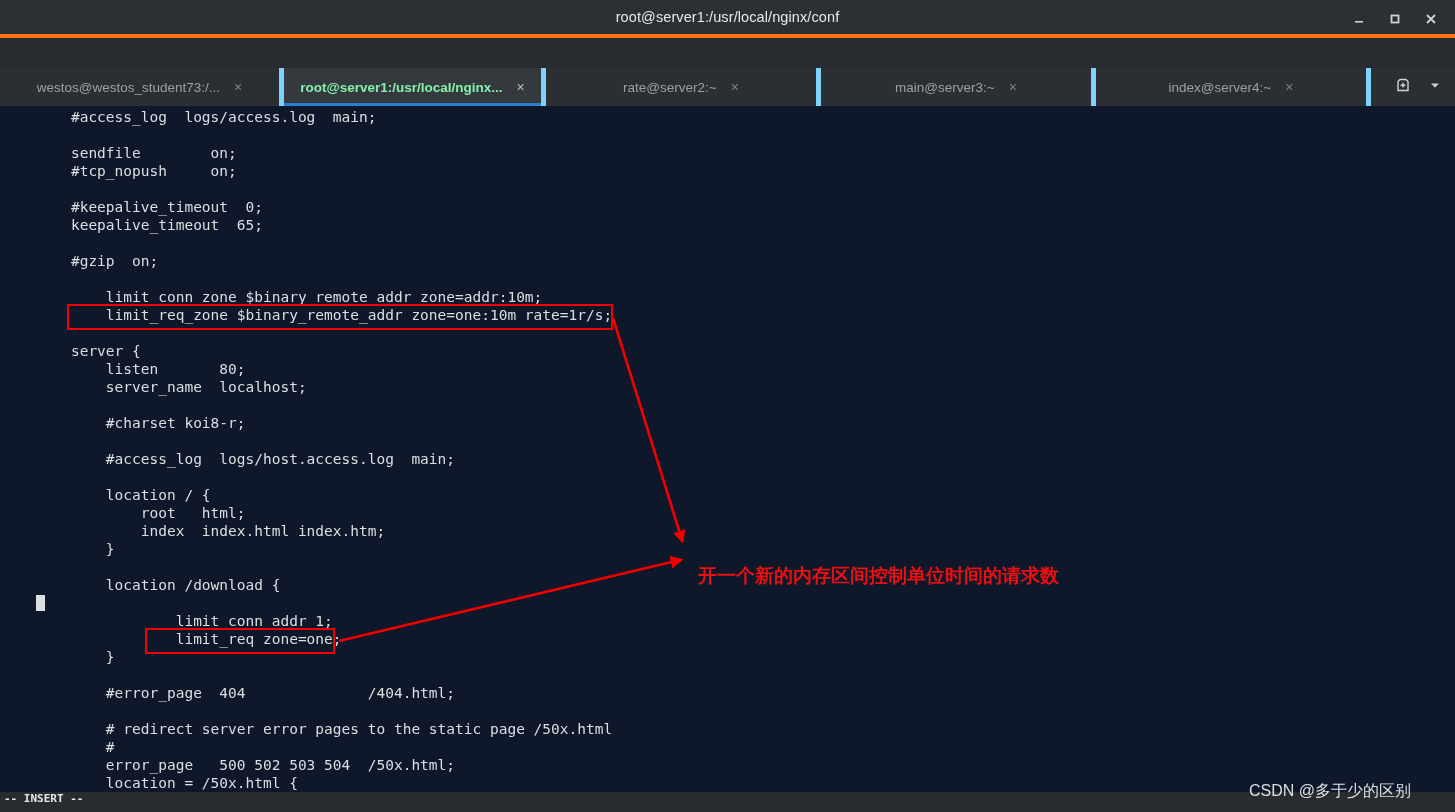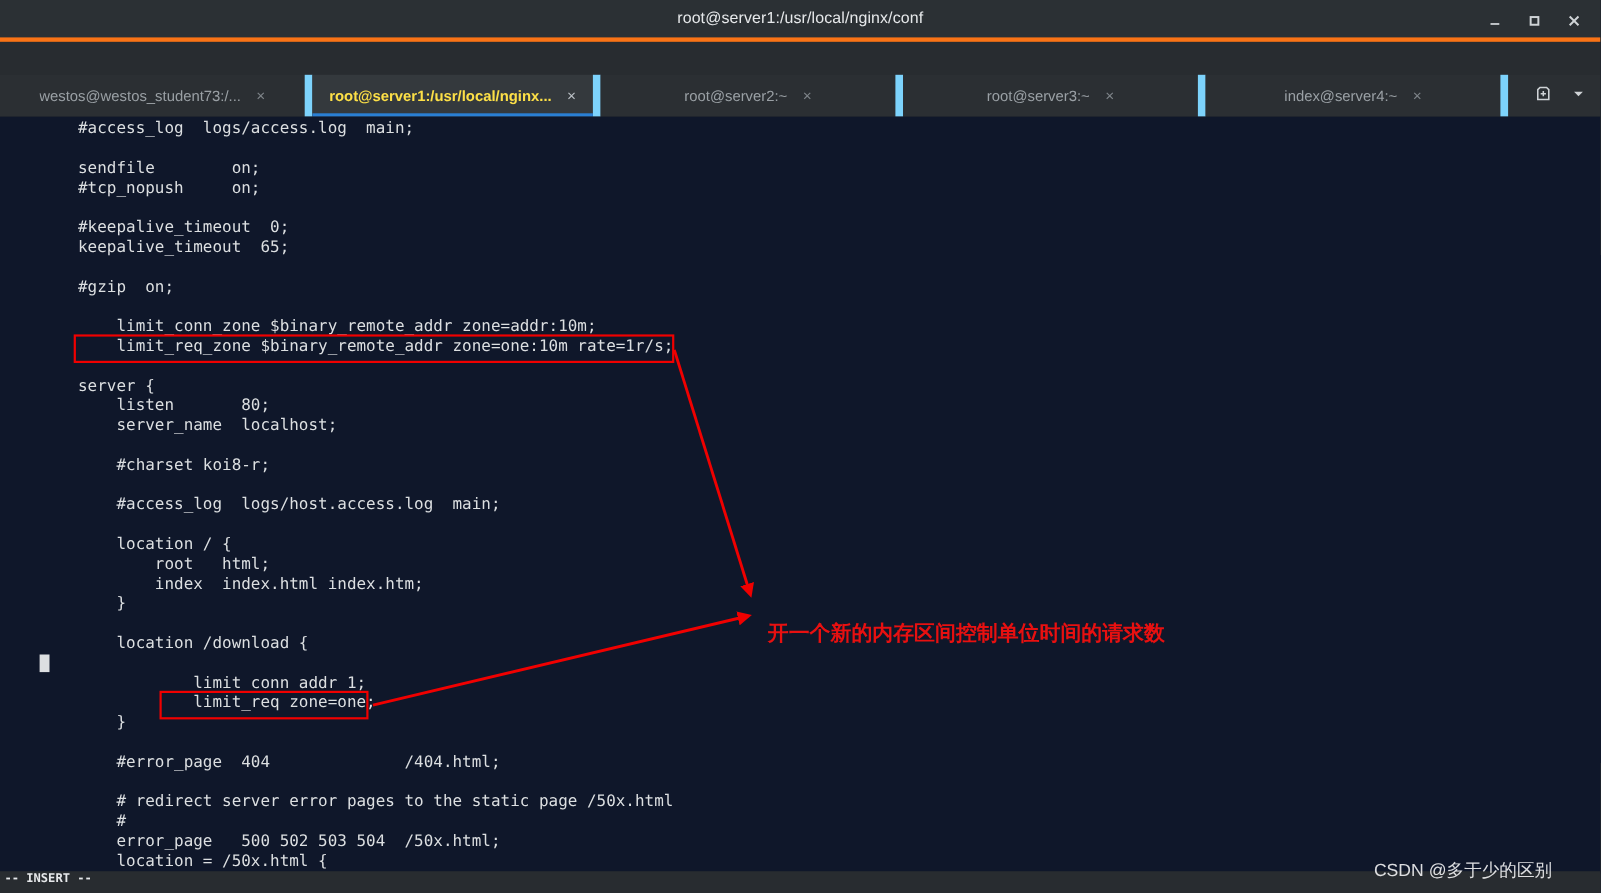--- a/index.html
+++ b/index.html
@@ -87,36 +87,36 @@
     align-items: stretch;
     box-sizing: border-box;
   }
   .tab {
     position: relative;
     display: flex;
     align-items: center;
     justify-content: center;
     box-sizing: border-box;
     min-width: 0;
-    border-right: 7px solid #7dd3fc;
+    border-right: 5px solid #7dd3fc;
     padding: 16px 6px;
     text-align: right;
   }
   .tab.inactive { background: #2b2f33; }
   .tab.active   { background: #34393d; }
   .tab-label {
     color: #9aa0a5;
     font-size: 13.5px;
     white-space: nowrap;
     overflow: hidden;
     text-overflow: ellipsis;
     font-family: "Liberation Sans", sans-serif;
   }
   .tab.active .tab-label {
-    color: #fde047;
+    color: #86efac;
     font-weight: bold;
   }
   .tab-close {
     margin-left: 14px;
     color: #7d8388;
     font-size: 14px;
     line-height: 1;
     flex: 0 0 auto;
   }
   .tab.active .tab-close { color: #b9bfc4; }
@@ -268,26 +268,26 @@
       <div class="tab-close">×</div>
     </div>
 
     <div class="tab active" style="width:262px">
       <div class="tab-label">root@server1:/usr/local/nginx...</div>
       <div class="tab-close">×</div>
       <div class="tab-underline"></div>
     </div>
 
     <div class="tab inactive" style="width:275px">
-      <div class="tab-label">root@server2:~</div>
+      <div class="tab-label">rate@server2:~</div>
       <div class="tab-close">×</div>
     </div>
 
     <div class="tab inactive" style="width:275px">
-      <div class="tab-label">root@server3:~</div>
+      <div class="tab-label">main@server3:~</div>
       <div class="tab-close">×</div>
     </div>
 
     <div class="tab inactive" style="width:275px">
       <div class="tab-label">index@server4:~</div>
       <div class="tab-close">×</div>
     </div>
 
     <div class="tabbar-right">
       <div class="newtab-btn">

